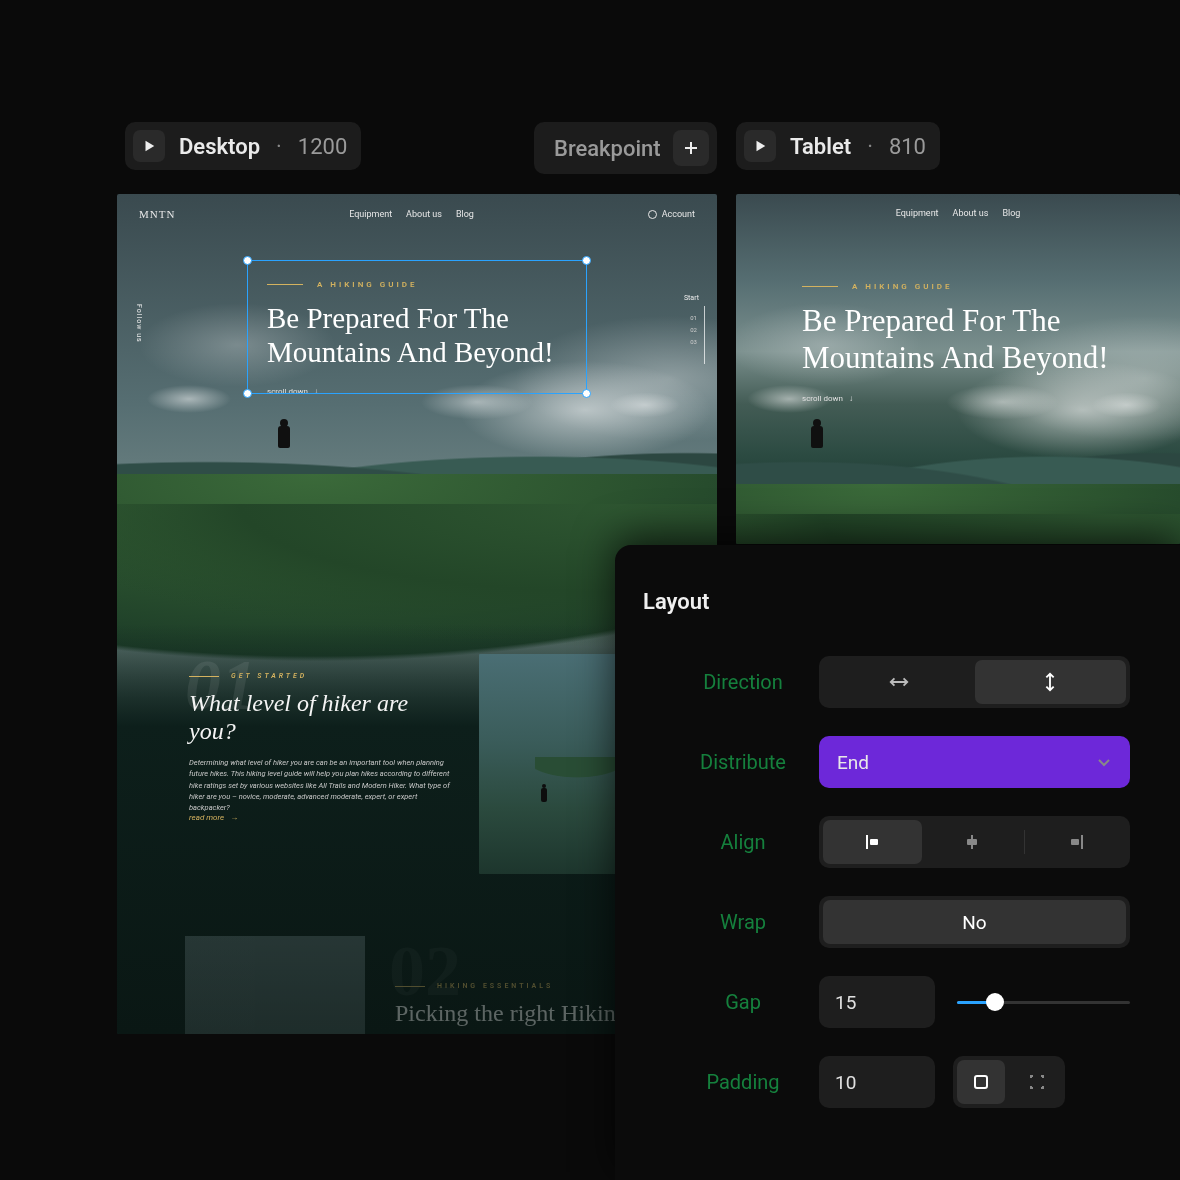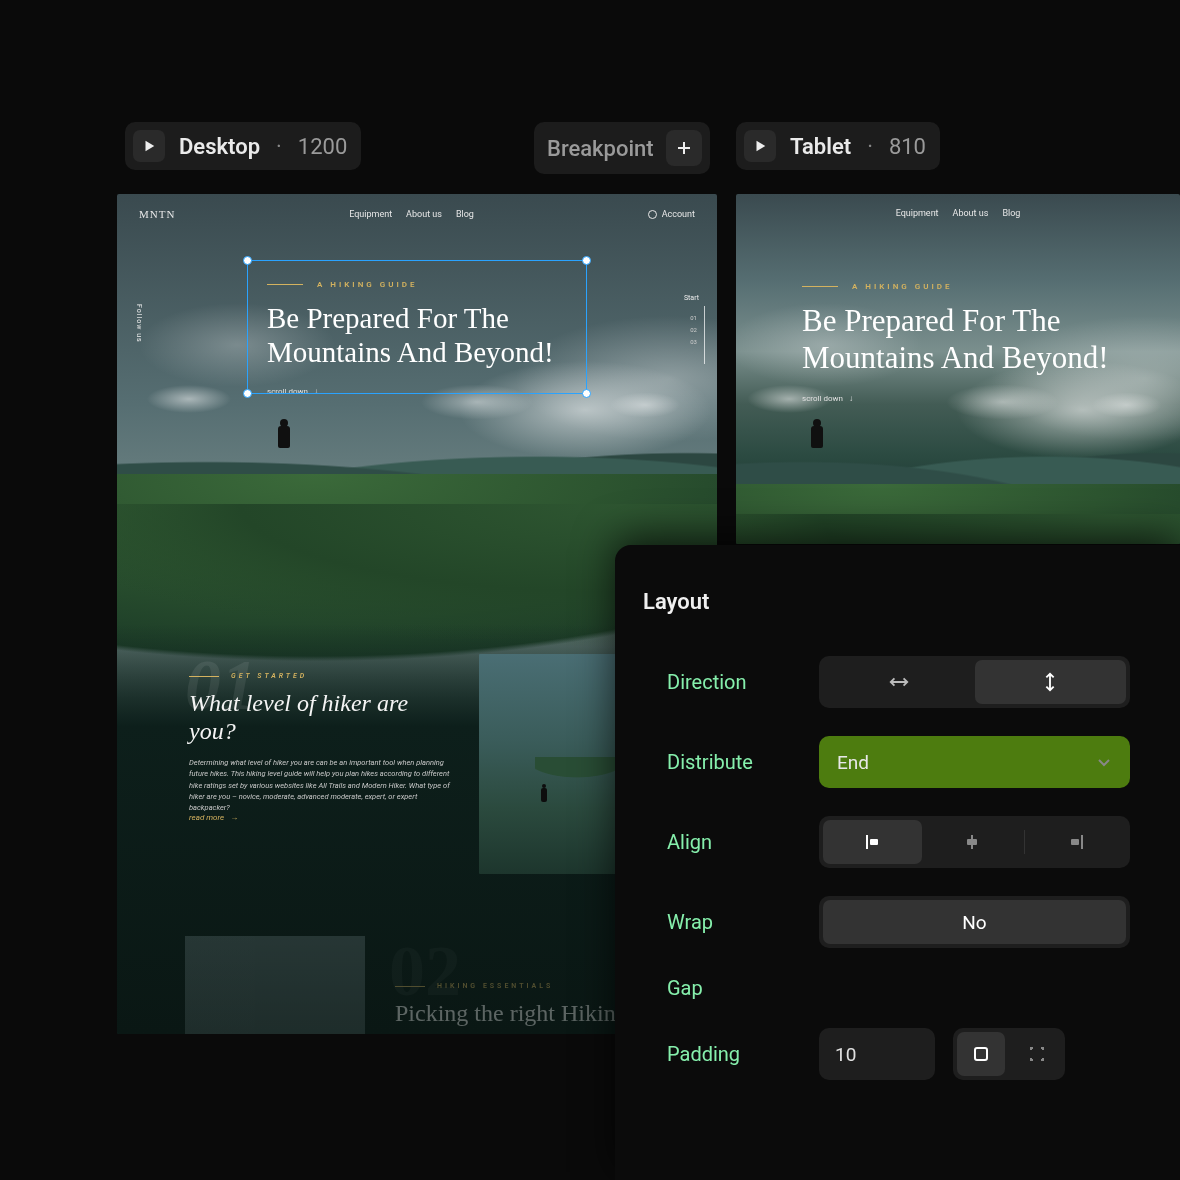--- a/index.html
+++ b/index.html
@@ -11,21 +11,21 @@
   .bp-left { left: 125px; top: 122px; }
   .bp-right { left: 736px; top: 122px; }
 
   .bp-group { display: flex; align-items: center; background: #1c1c1c; border-radius: 10px; padding: 8px 14px 8px 8px; gap: 14px; }
   .play-btn { width: 32px; height: 32px; background: #2a2a2a; border-radius: 7px; display:flex; align-items:center; justify-content:center; }
   .play-btn svg { width: 14px; height: 14px; fill: #eee; }
   .bp-label { font-size: 22px; font-weight: 600; color: #eaeaea; }
   .bp-sep { color: #888; font-size: 22px; margin: 0 2px; }
   .bp-size { font-size: 22px; color: #9a9a9a; }
 
-  .bp-add-group { position:absolute; left: 534px; top: 122px; display:flex; align-items:center; gap: 12px; background:#1c1c1c; border-radius:10px; padding:8px 8px 8px 13px;}
+  .bp-add-group { position:absolute; left: 534px; top: 122px; display:flex; align-items:center; gap: 12px; background:#1c1c1c; border-radius:10px; padding:8px 8px 8px 20px;}
   .bp-add-label { font-size: 22px; color:#9a9a9a; font-weight:500; }
   .bp-add-btn { width:36px; height:36px; background:#2a2a2a; border-radius:8px; display:flex; align-items:center; justify-content:center; }
   .bp-add-btn svg { width:16px; height:16px; stroke:#eee; stroke-width:2; }
 
   
   .frame { position: absolute; overflow: hidden; border-radius: 2px;}
   .frame-desktop { left: 117px; top: 194px; width: 600px; height: 840px; }
   .frame-tablet  { left: 736px; top: 194px; width: 444px; height: 350px; }
 
   
@@ -113,29 +113,29 @@
   .frame-tablet .hero-title { font-size:31px; }
   .frame-tablet .person { left:74px; top:225px; }
   .frame-tablet .site-nav { left:18px; right:18px; }
   .frame-tablet .hill { top:290px; }
   .frame-tablet .hill2 { top:320px; }
 
   
   .layout-panel { position:absolute; left:615px; top:545px; width:565px; height:635px; background:#0b0b0b; border-radius:16px 0 0 0; padding:44px 50px 30px 28px; box-shadow: 0 -8px 40px rgba(0,0,0,0.7); }
   .panel-title { font-size:22px; font-weight:600; color:#f0f0f0; margin-bottom:42px; }
   .row { display:flex; align-items:center; margin-bottom:28px; }
-  .row-label { width:176px; font-size:20px; color:#86efac; padding-left:24px;}
+  .row-label { width:176px; font-size:20px; color:#15803d; padding-left:24px;text-align:center;}
   .ctrl { flex:1; display:flex; gap:10px; }
 
   .seg { display:flex; background:#1e1e1e; border-radius:10px; padding:4px; flex:1;}
   .seg-btn { flex:1; height:44px; display:flex; align-items:center; justify-content:center; border-radius:7px; color:#999; font-size:19px;}
   .seg-btn.active { background:#333; color:#fff; }
   .seg-btn svg { width:22px; height:22px; }
 
-  .select { flex:1; height:52px; background:#4d7c0f; border-radius:10px; display:flex; align-items:center; justify-content:space-between; padding:0 18px; font-size:19px; color:#e8e8e8;}
+  .select { flex:1; height:52px; background:#6d28d9; border-radius:10px; display:flex; align-items:center; justify-content:space-between; padding:0 18px; font-size:19px; color:#e8e8e8;}
   .select svg{width:16px;height:16px;stroke:#888;}
 
   .align-seg { display:flex; background:#1e1e1e; border-radius:10px; padding:4px; flex:1;}
   .align-btn { flex:1; height:44px; display:flex; align-items:center; justify-content:center; border-radius:7px;}
   .align-btn.active { background:#333; }
   .align-btn svg{width:20px;height:20px;}
   .align-div{width:1px;background:#333;margin:10px 2px;}
 
   .num-input { width:116px; height:52px; background:#1e1e1e; border-radius:10px; display:flex; align-items:center; padding:0 16px; font-size:19px; color:#e0e0e0;}
   .slider { flex:1; display:flex; align-items:center; position:relative;}
@@ -365,20 +365,31 @@
     <div class="row-label">Wrap</div>
     <div class="ctrl">
       <div class="seg">
         <div class="seg-btn active">No</div>
       </div>
     </div>
   </div>
 
   <div class="row">
     <div class="row-label">Gap</div>
+    <div class="ctrl" style="gap:22px;">
+      <div class="num-input">
+          <span>15</span>
+        </div>
+      <div class="slider">
+        <div class="slider-track">
+            <div class="slider-fill" style="width:22%"></div>
+            <div class="slider-thumb" style="left:calc(22% - 9px)"></div>
+          </div>
+      </div>
+    </div>
   </div>
 
   <div class="row">
     <div class="row-label">Padding</div>
     <div class="ctrl" style="gap:18px;">
       <div class="num-input">
           <span>10</span>
         </div>
       <div class="pad-btns">
         <div class="pad-btn active">

